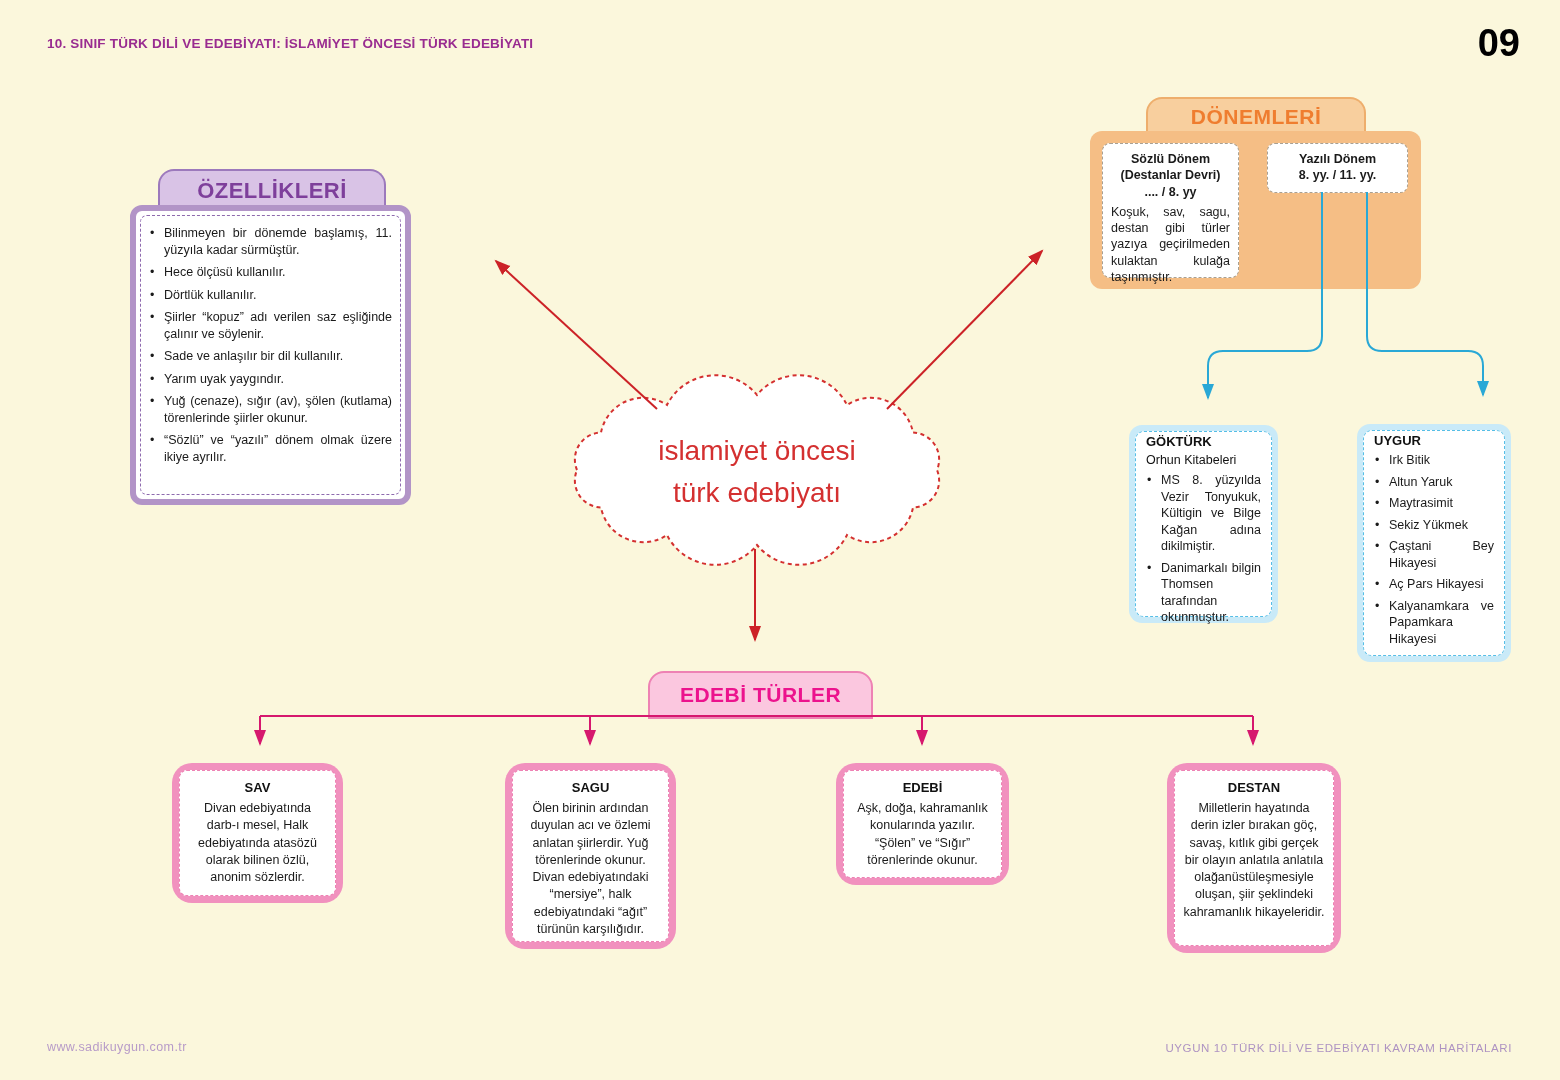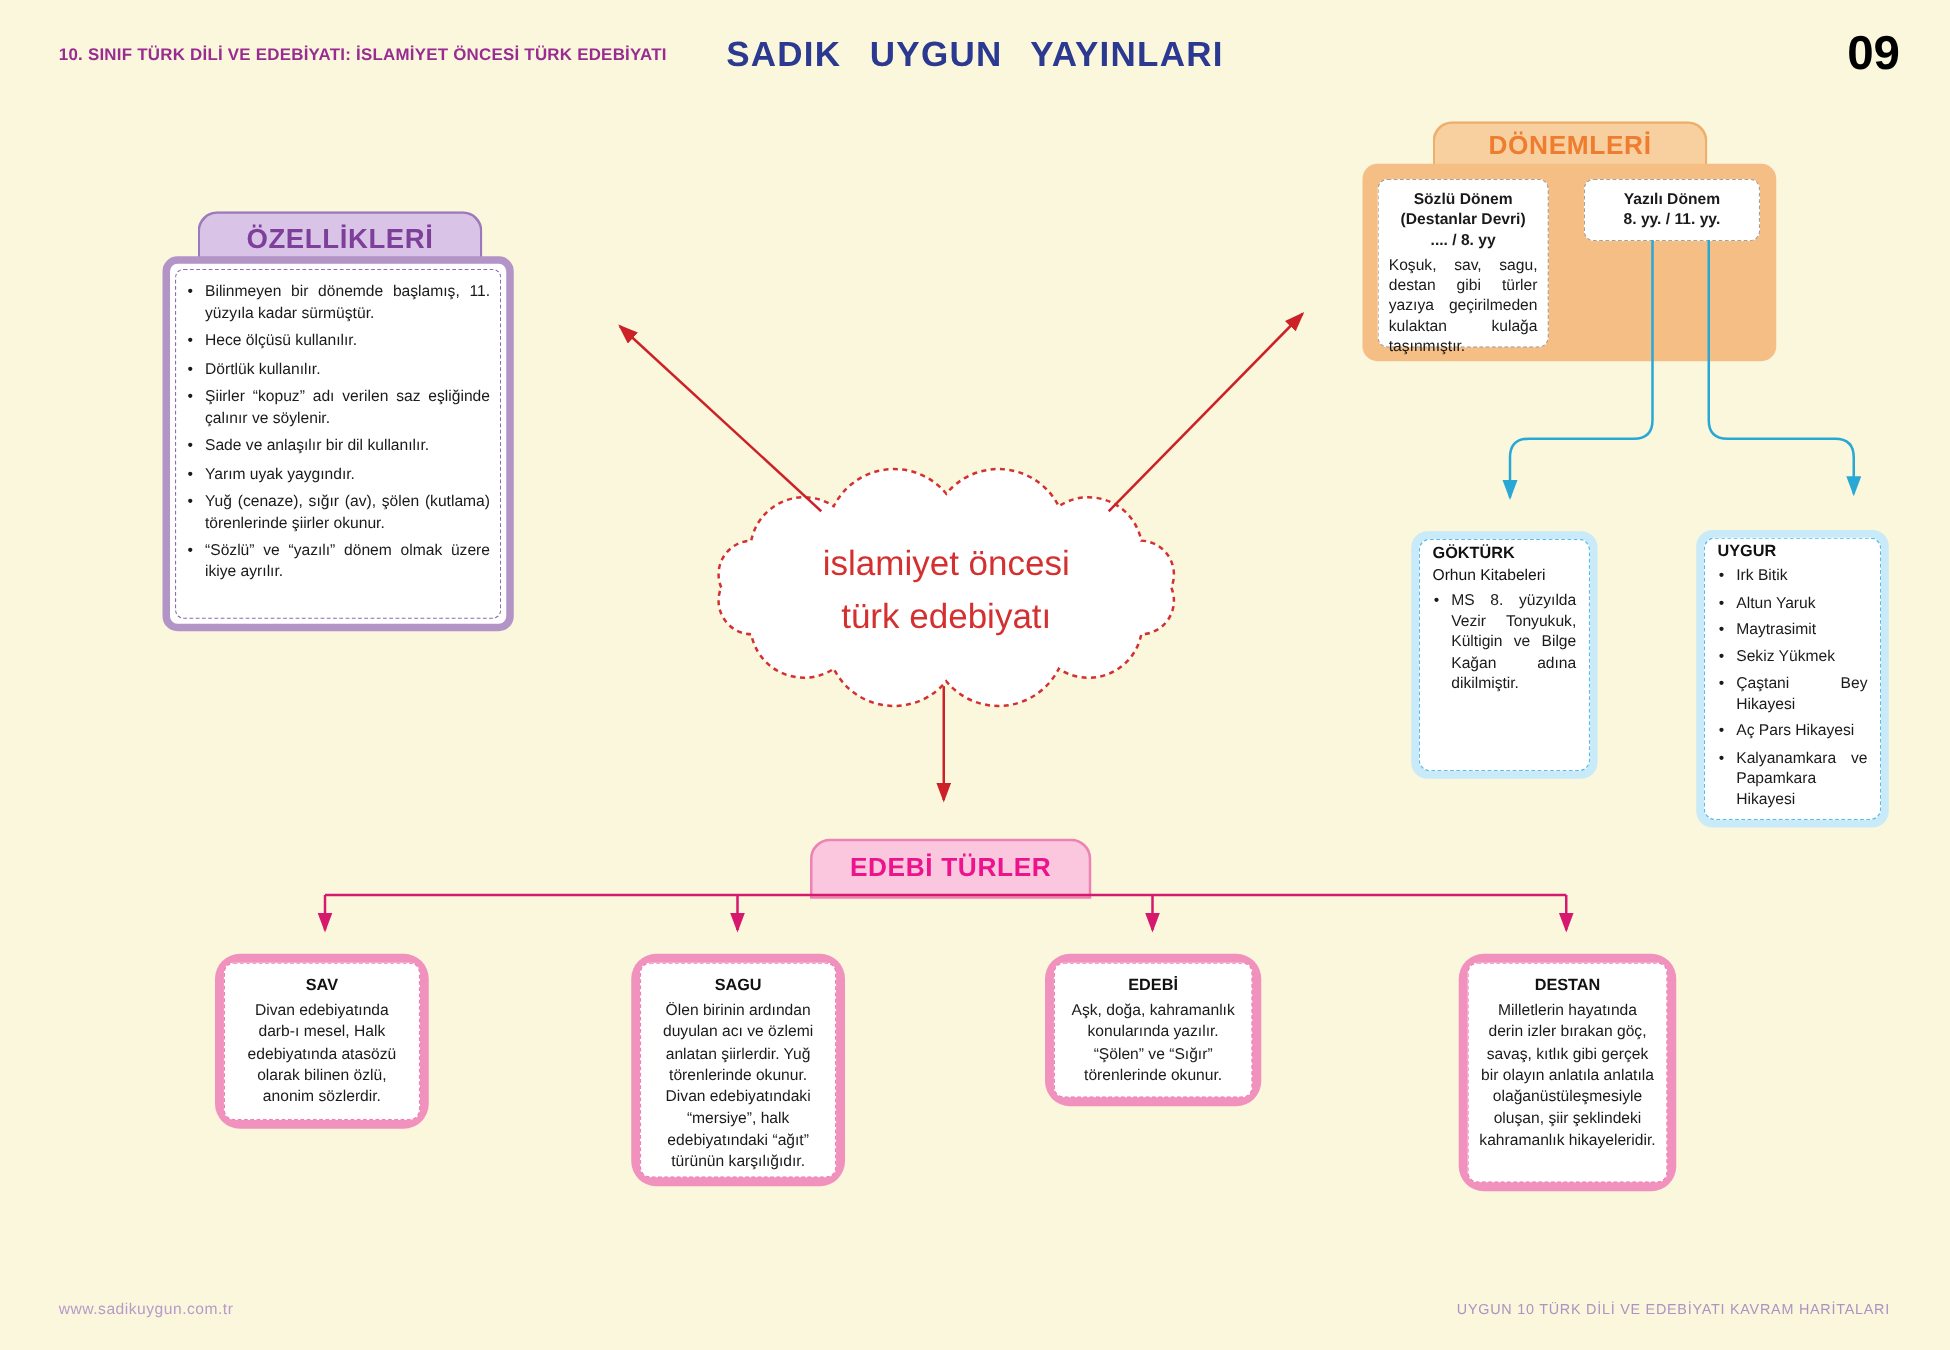--- a/index.html
+++ b/index.html
@@ -78,21 +78,20 @@
              A 27 27 0 0 1 937 470
              A 27 27 0 0 1 913 507.5
              A 43 43 0 0 1 847 535
              A 54 54 0 0 1 757 545
              A 54 54 0 0 1 667 535
              A 43 43 0 0 1 601 507.5
              A 27 27 0 0 1 577 470 Z" fill="#ffffff" stroke="#d43030" stroke-width="2" stroke-dasharray="4 3.5"></path>
   </svg>
 
   <div class="hdr-left">10. SINIF TÜRK DİLİ VE EDEBİYATI: İSLAMİYET ÖNCESİ TÜRK EDEBİYATI</div>
-  <div class="hdr-center">SADIK UYGUN YAYINLARI</div>
   <div class="hdr-right">09</div>
 
   <div class="cloud-text">
     <span>islamiyet öncesi</span><br>
     <span>türk edebiyatı</span>
   </div>
 
   <div class="tab tab-ozellikleri">ÖZELLİKLERİ</div>
   <div class="oz-body">
     <ul class="bullets">
@@ -120,20 +119,21 @@
       <div class="don-title">8. yy. / 11. yy.</div>
     </div>
   </div>
 
   <div class="blue-box gokturk">
     <div class="blue-inner">
       <div class="bb-title">GÖKTÜRK</div>
       <div class="bb-sub">Orhun Kitabeleri</div>
       <ul class="bullets">
           <li>MS 8. yüzyılda Vezir Tonyukuk, Kültigin ve Bilge Kağan adına dikilmiştir.</li>
+          <li>Danimarkalı bilgin Thomsen tarafından okunmuştur.</li>
         </ul>
     </div>
   </div>
 
   <div class="blue-box uygur">
     <div class="blue-inner">
       <div class="bb-title">UYGUR</div>
       <ul class="bullets">
           <li>Irk Bitik</li>
           <li>Altun Yaruk</li>

